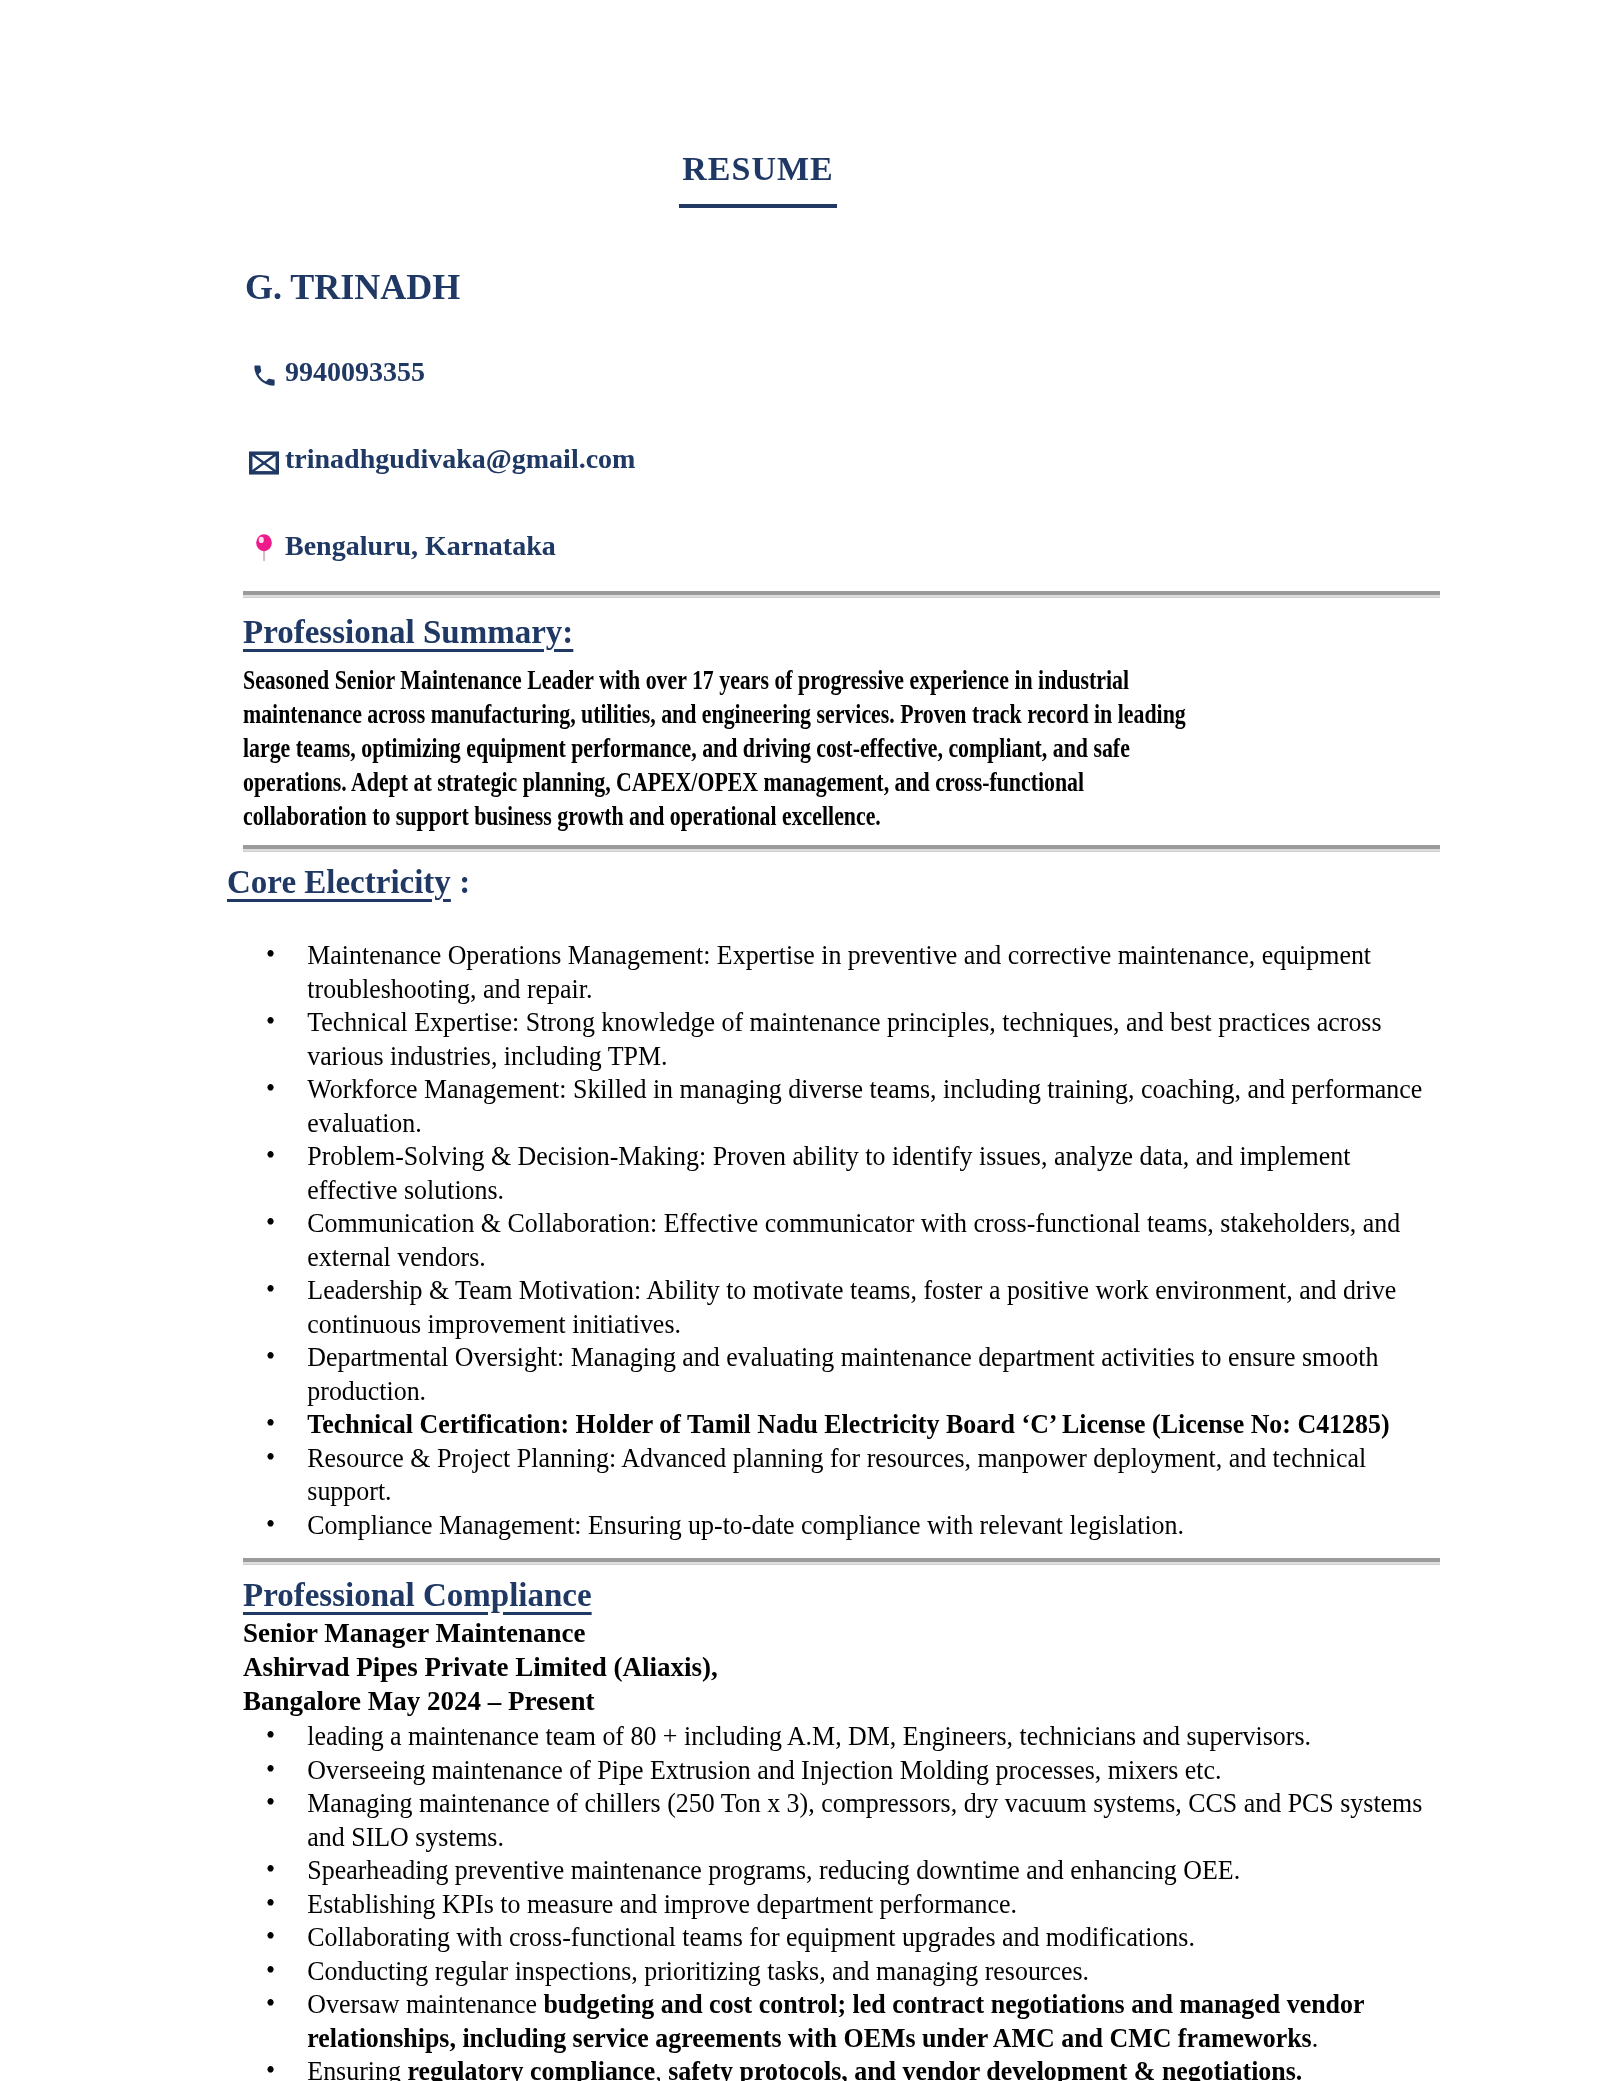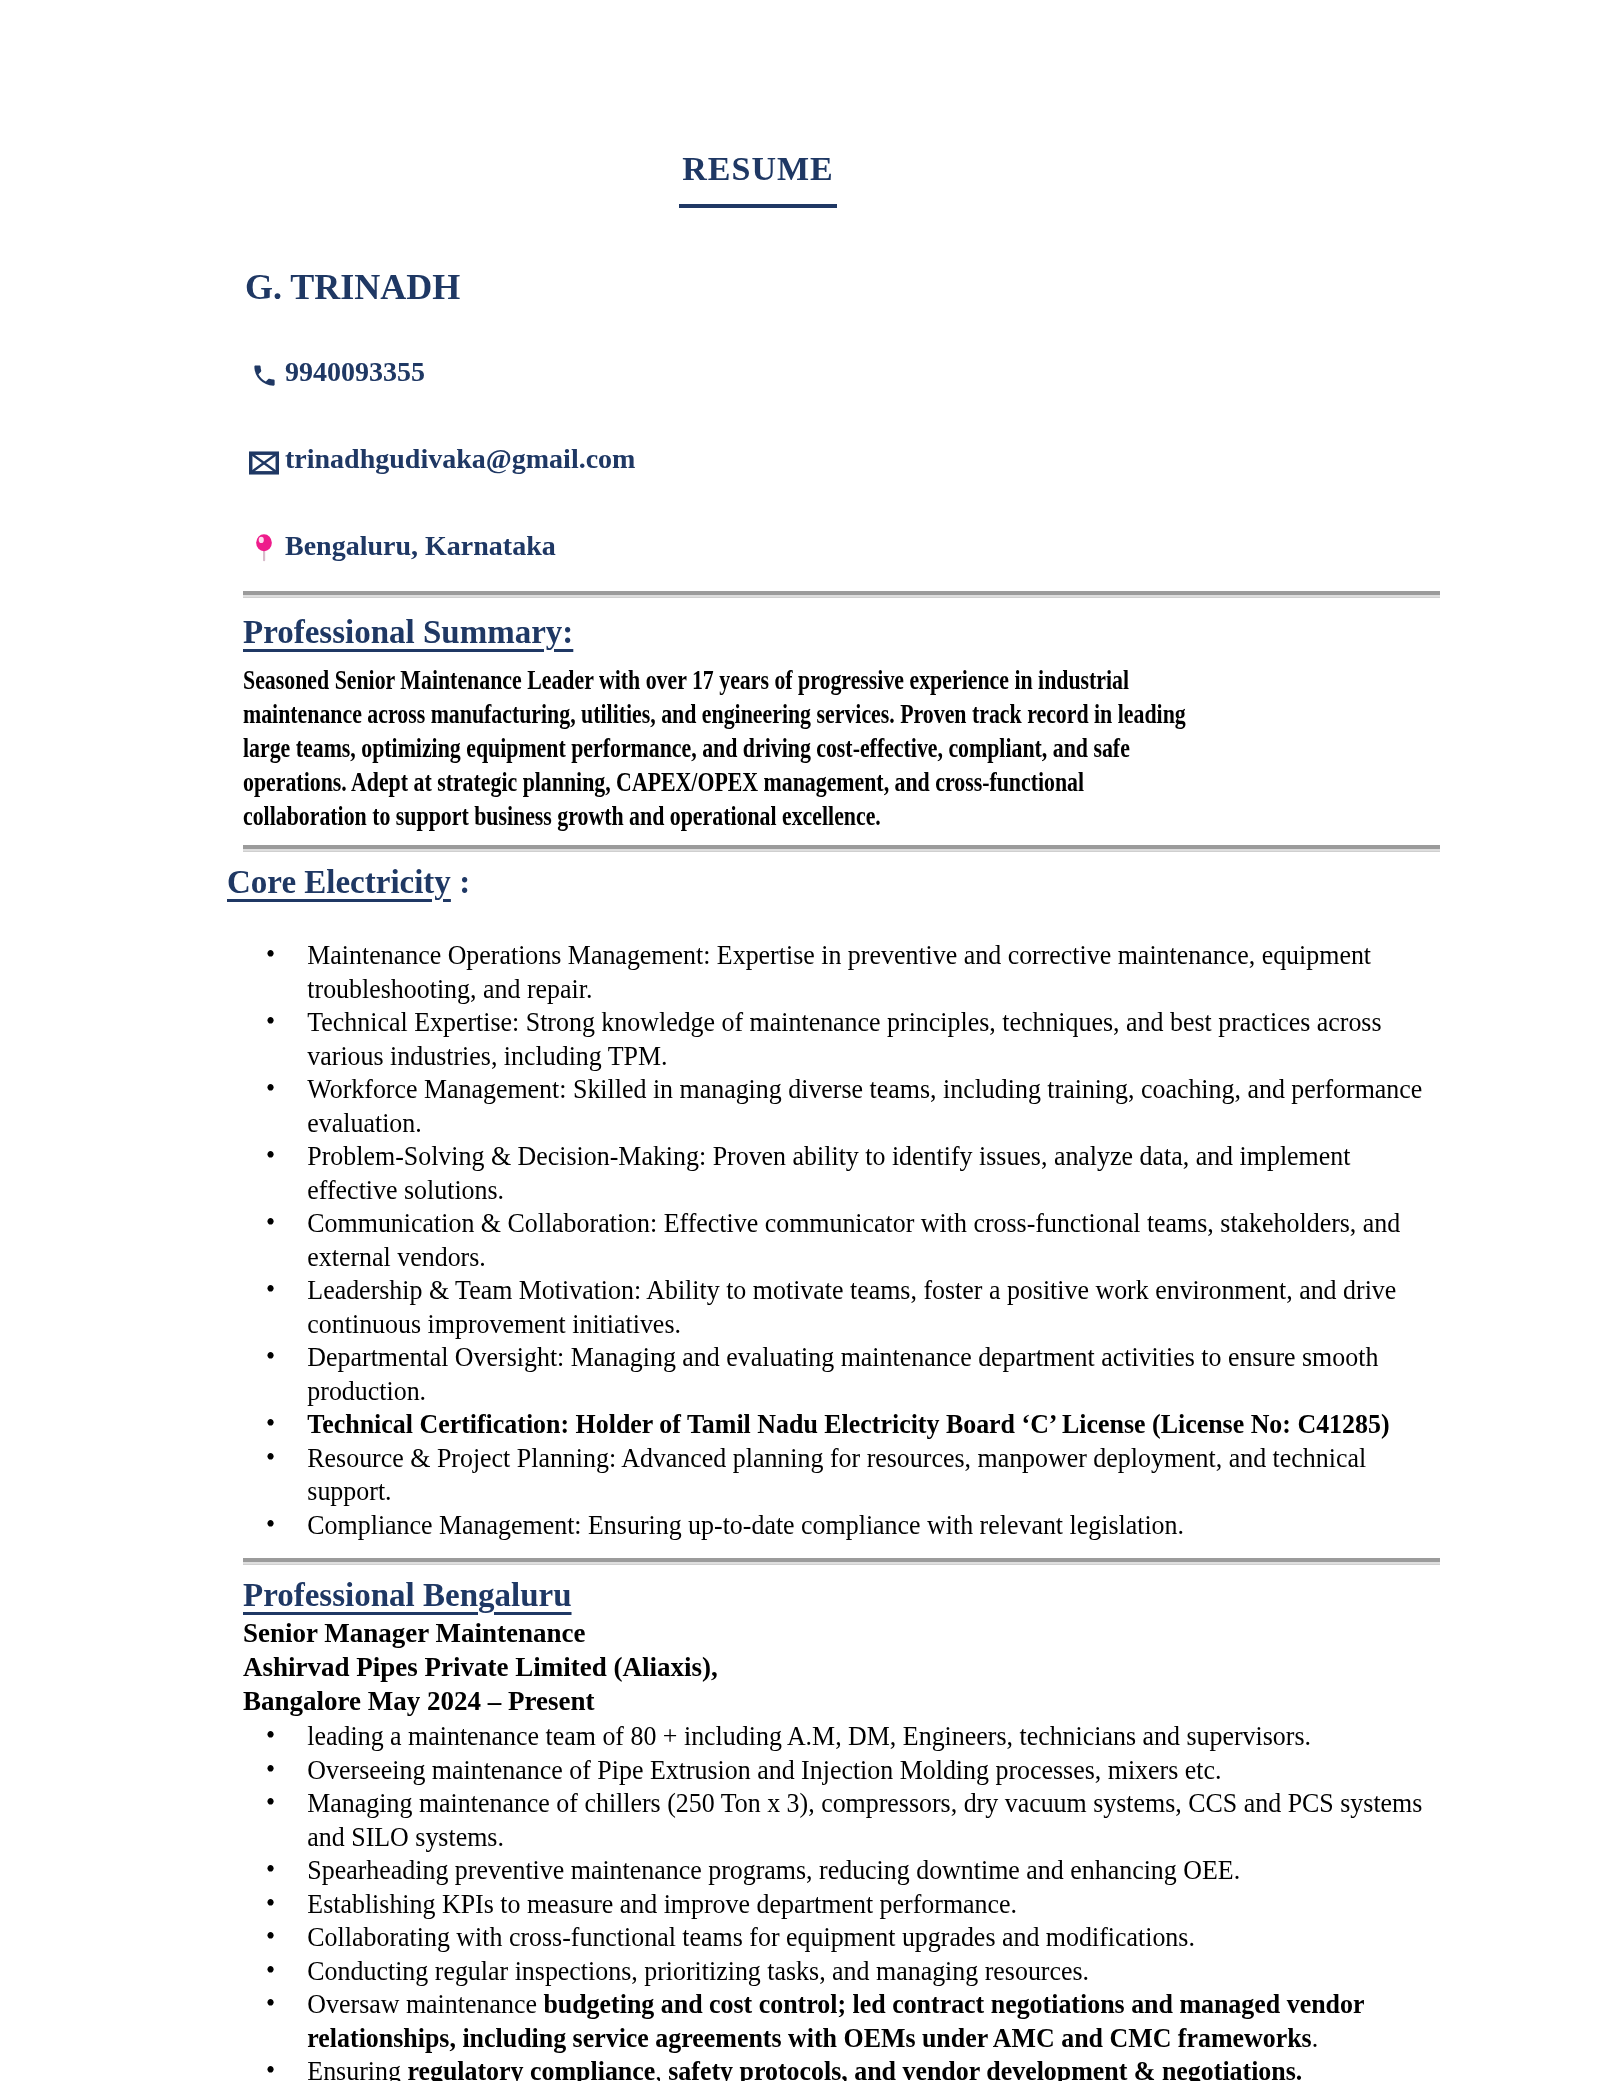--- a/index.html
+++ b/index.html
@@ -120,21 +120,21 @@
         <li><span>Departmental Oversight: Managing and evaluating maintenance department activities to ensure smooth production.</span></li>
         <li><span class="b">Technical Certification: Holder of Tamil Nadu Electricity Board ‘C’ License (License No: C41285)</span></li>
         <li><span>Resource &amp; Project Planning: Advanced planning for resources, manpower deployment, and technical support.</span></li>
         <li><span>Compliance Management: Ensuring up-to-date compliance with relevant legislation.</span></li>
       </ul>
   </section>
 
   <div class="hr hr-3"></div>
 
   <section class="experience">
-    <h2 class="section-heading"><span class="u">Professional Bengaluru</span></h2>
+    <h2 class="section-heading"><span class="u">Professional Compliance</span></h2>
     <div class="job-line">Senior Manager Maintenance</div>
     <div class="job-line">Ashirvad Pipes Private Limited (Aliaxis),</div>
     <div class="job-line">Bangalore May 2024 – Present</div>
     <ul class="bullets" id="experience-list">
         <li><span>leading a maintenance team of 80 + including A.M, DM, Engineers, technicians and supervisors.</span></li>
         <li><span>Overseeing maintenance of Pipe Extrusion and Injection Molding processes, mixers etc.</span></li>
         <li><span>Managing maintenance of chillers (250 Ton x 3), compressors, dry vacuum systems, CCS and PCS systems and SILO systems.</span></li>
         <li><span>Spearheading preventive maintenance programs, reducing downtime and enhancing OEE.</span></li>
         <li><span>Establishing KPIs to measure and improve department performance.</span></li>
         <li><span>Collaborating with cross-functional teams for equipment upgrades and modifications.</span></li>

